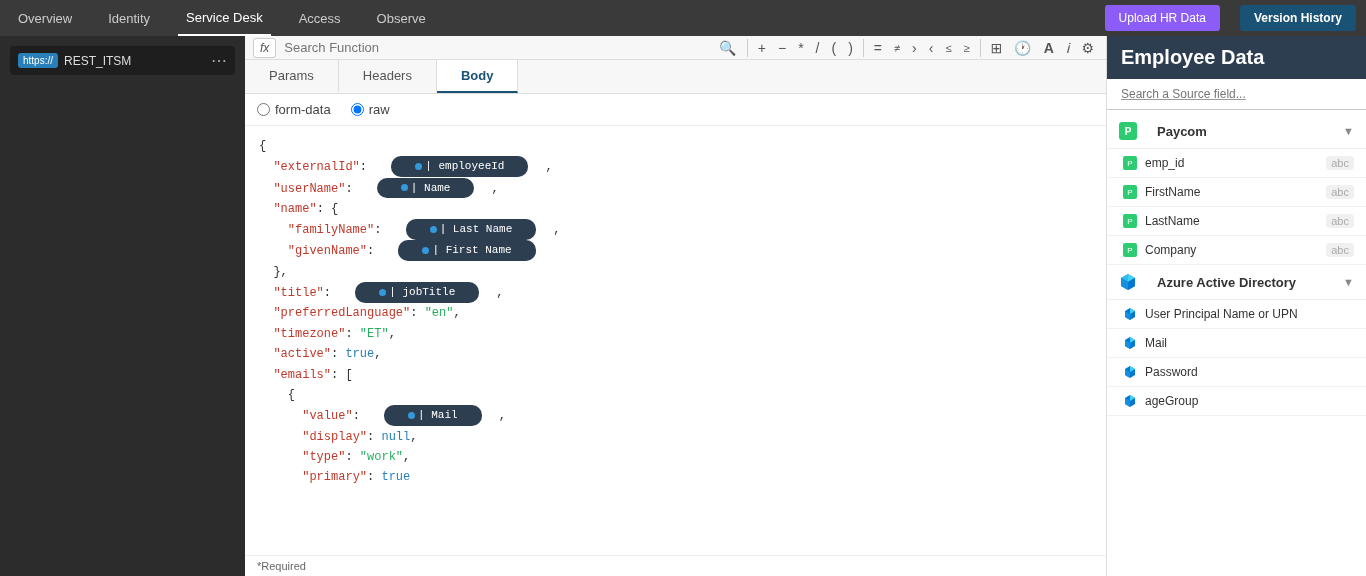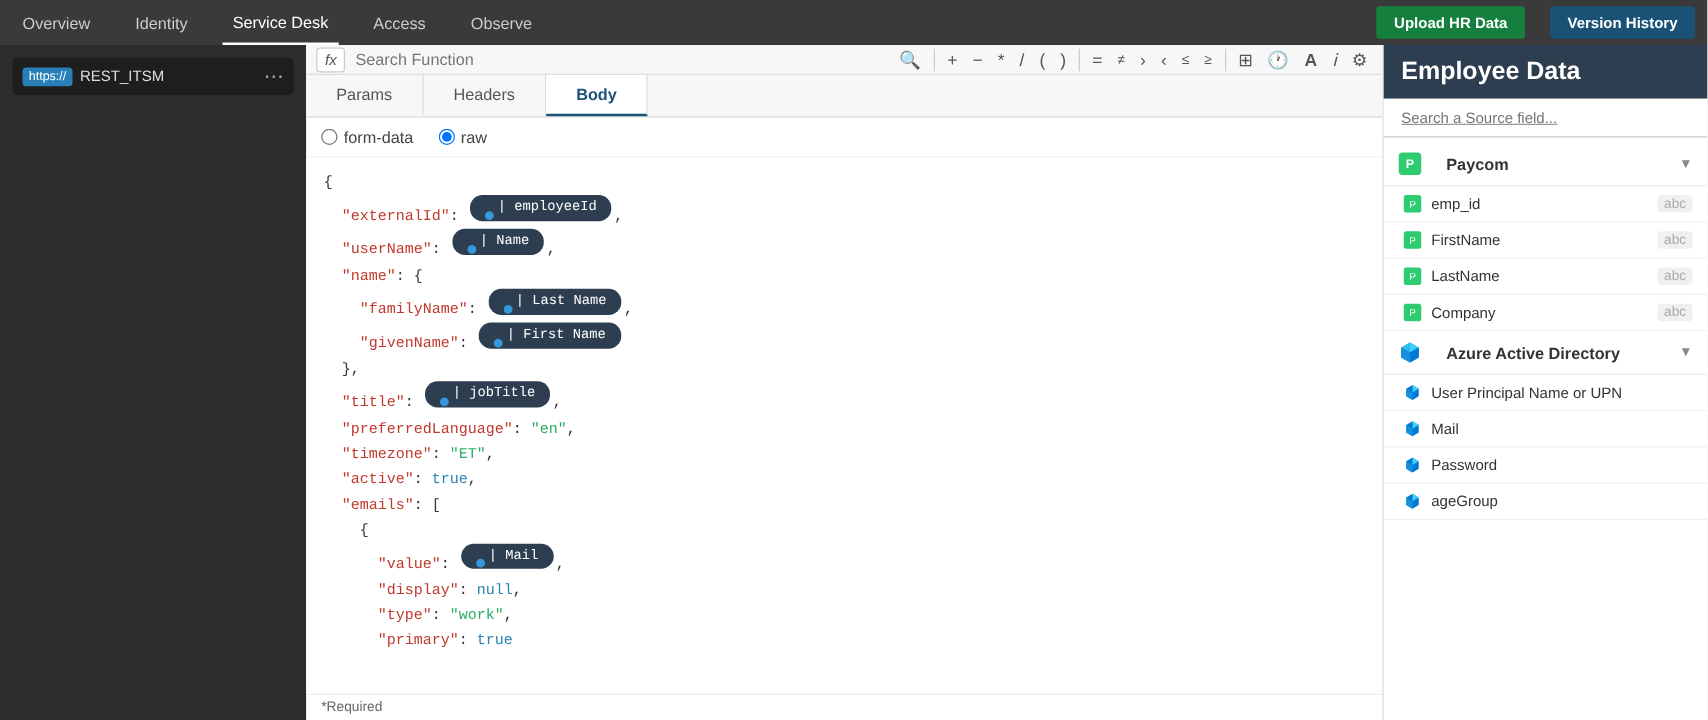--- a/index.html
+++ b/index.html
@@ -22,28 +22,27 @@
       height: 36px;
       display: flex;
       align-items: center;
     }
     .nav-item.active {
       color: #fff;
       border-bottom: 2px solid #fff;
     }
     .nav-spacer { flex: 1; }
     .btn-upload {
-      background: #15803d;
+      background: #8b5cf6;
       color: #fff;
       border: none;
       padding: 6px 14px;
       border-radius: 3px;
       cursor: pointer;
       font-size: 12px;
-      font-weight: bold;
     }
     .btn-version {
       background: #1a5276;
       color: #fff;
       border: none;
       padding: 6px 14px;
       border-radius: 3px;
       cursor: pointer;
       font-size: 12px;
       font-weight: 600;
@@ -204,27 +203,27 @@
       line-height: 1.7;
       color: #333;
     }
     .json-key { color: #c0392b; }
     .json-string { color: #27ae60; }
     .json-value { color: #2980b9; }
     .json-brace { color: #333; }
 
     .token-badge {
       display: inline-flex;
-      align-items: flex-end;
+      align-items: center;
       background: #2c3e50;
       color: #fff;
       border-radius: 10px;
-      padding: 1px 12px;
+      padding: 1px 24px;
       font-size: 11px;
-      margin: 0 2px;
+      margin: 0 17px;
       gap: 3px;
     }
     .token-dot {
       width: 7px;
       height: 7px;
       background: #3498db;
       border-radius: 50%;
       display: inline-block;
     }
 

